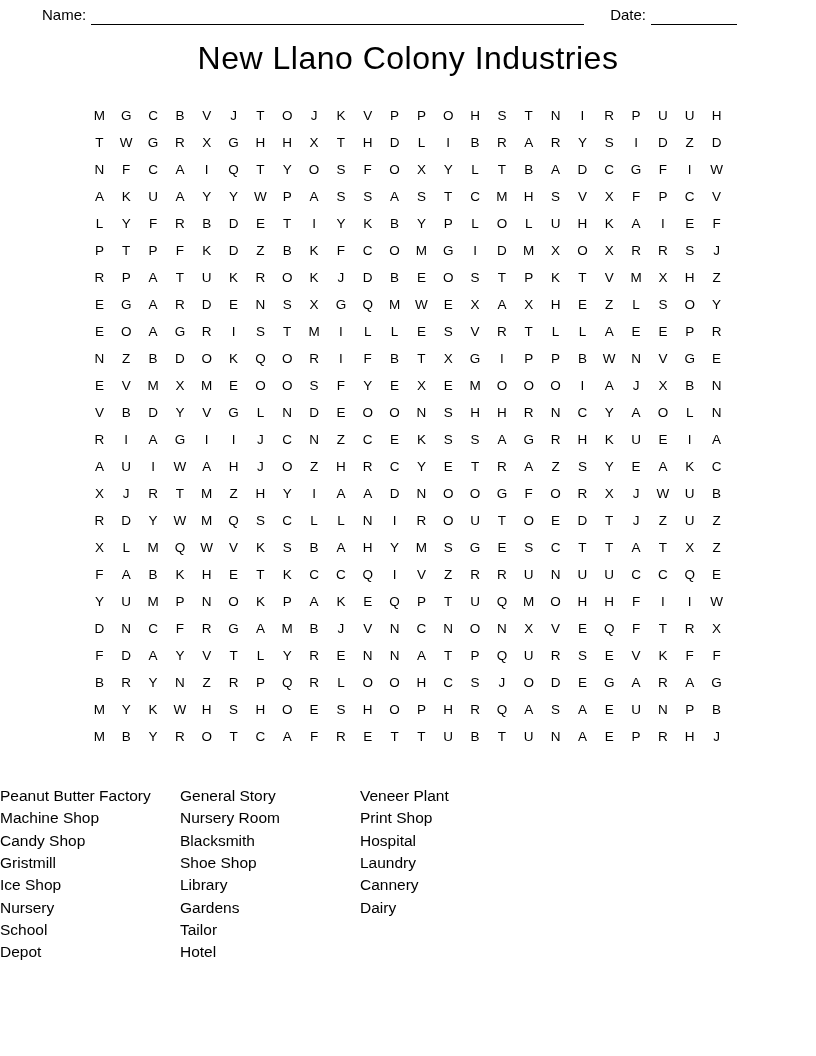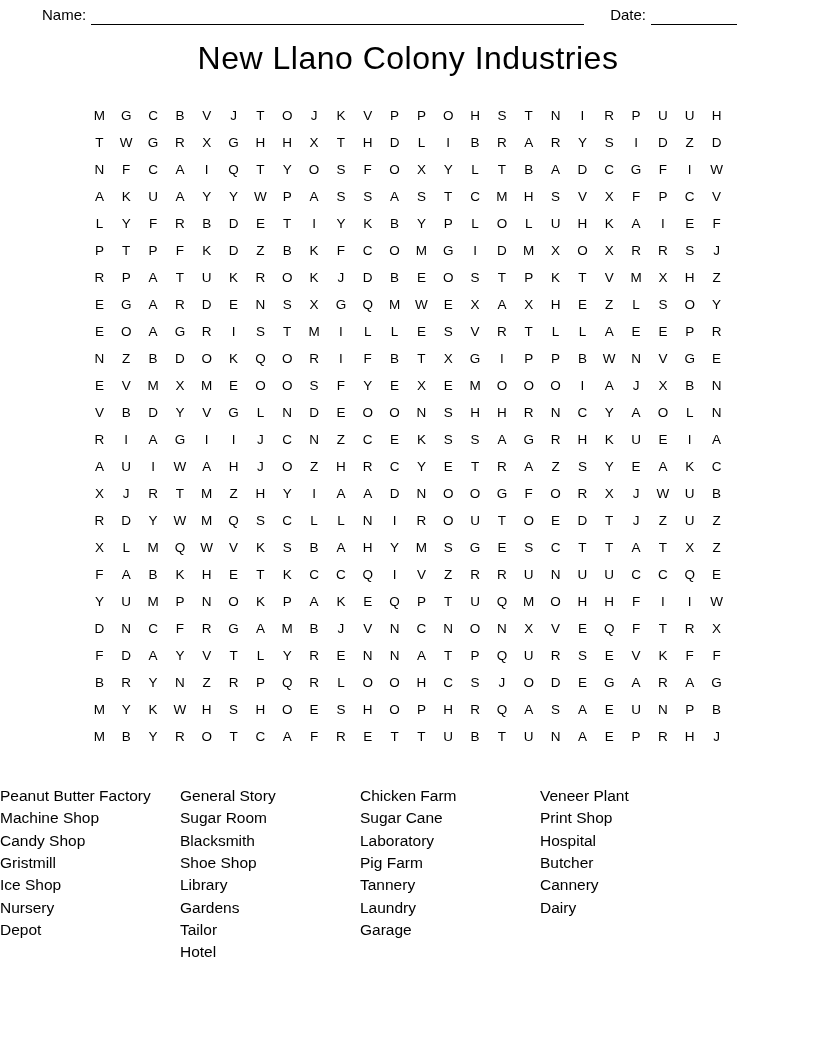--- a/index.html
+++ b/index.html
@@ -633,44 +633,36 @@
     </div>
 
   <div class="words">
       <div class="word-col">
         <div class="word-item">Peanut Butter Factory</div>
         <div class="word-item">Machine Shop</div>
         <div class="word-item">Candy Shop</div>
         <div class="word-item">Gristmill</div>
         <div class="word-item">Ice Shop</div>
         <div class="word-item">Nursery</div>
+        <div class="word-item">School</div>
         <div class="word-item">Depot</div>
       </div>
       <div class="word-col">
         <div class="word-item">General Story</div>
-        <div class="word-item">Sugar Room</div>
+        <div class="word-item">Nursery Room</div>
         <div class="word-item">Blacksmith</div>
         <div class="word-item">Shoe Shop</div>
         <div class="word-item">Library</div>
         <div class="word-item">Gardens</div>
         <div class="word-item">Tailor</div>
         <div class="word-item">Hotel</div>
       </div>
       <div class="word-col">
-        <div class="word-item">Chicken Farm</div>
-        <div class="word-item">Sugar Cane</div>
-        <div class="word-item">Laboratory</div>
-        <div class="word-item">Pig Farm</div>
-        <div class="word-item">Tannery</div>
-        <div class="word-item">Laundry</div>
-        <div class="word-item">Garage</div>
-      </div>
-      <div class="word-col">
         <div class="word-item">Veneer Plant</div>
         <div class="word-item">Print Shop</div>
         <div class="word-item">Hospital</div>
-        <div class="word-item">Butcher</div>
+        <div class="word-item">Laundry</div>
         <div class="word-item">Cannery</div>
         <div class="word-item">Dairy</div>
       </div>
     </div>
 
 </div>
 
 </body></html>

